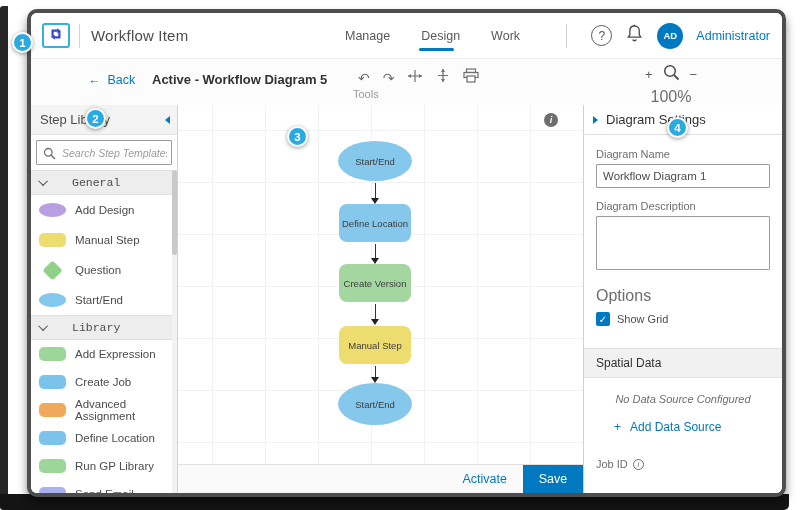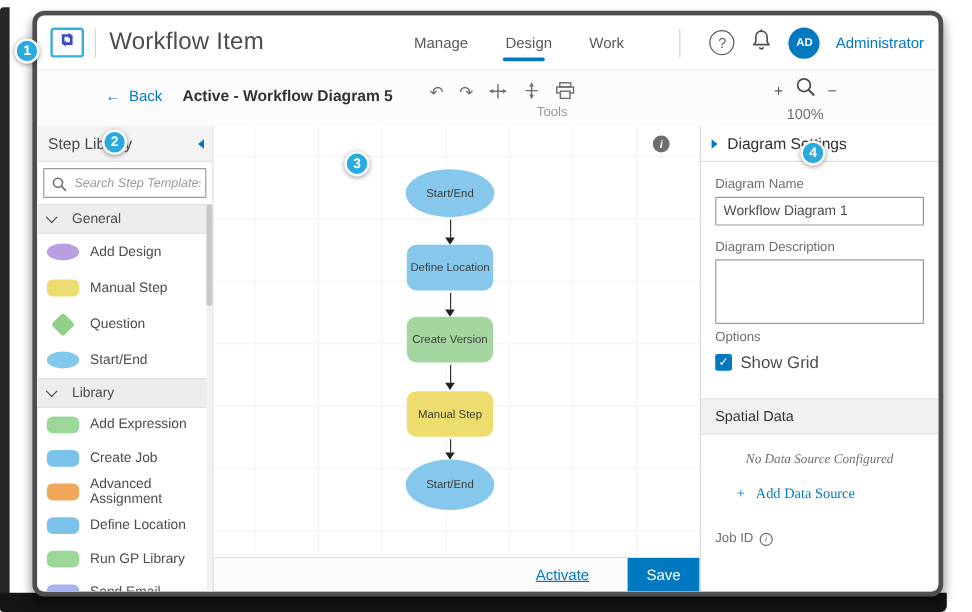--- a/index.html
+++ b/index.html
@@ -12,54 +12,54 @@
 
   .window { position:absolute; left:27px; top:9px; width:759px; height:488px;
             background:#fff; border:4px solid #4e4e4e; border-radius:10px;
             display:flex; flex-direction:column; overflow:hidden;
             box-shadow:0 6px 10px rgba(0,0,0,.45); }
 
   
   .app-header { flex:0 0 45px; display:flex; align-items:center; padding:0 10px 0 11px; position:relative; background:#fff; }
   .logo-box { width:28px; height:25px; border:2px solid #35aee0; border-radius:3px; display:flex; align-items:center; justify-content:center; background:#fff; }
   .hdr-divider { width:1px; height:24px; background:#d4d4d4; margin:0 11px 0 9px; }
-  .app-title { font-size:20px; color:#4c4c4c; letter-spacing:.2px; }
+  .app-title { font-size:15px; color:#4c4c4c; letter-spacing:.2px; }
   .tabs { position:absolute; left:312px; top:0; height:100%; display:flex; gap:27px; align-items:center; }
   .tab { font-size:12.5px; color:#595959; position:relative; padding:15px 2px; cursor:pointer; }
   .tab.active::after { content:""; position:absolute; left:0; right:8px; bottom:7px; height:3px; background:#0079c1; border-radius:2px; }
   .hdr-right { margin-left:auto; display:flex; align-items:center; gap:13px; padding-right:2px; }
   .help-circle { width:21px; height:21px; border:1.5px solid #595959; border-radius:50%; color:#595959; font-size:12px; display:flex; align-items:center; justify-content:center; }
   .avatar { width:26px; height:26px; border-radius:50%; background:#0079c1; color:#fff; font-size:9.5px; font-weight:bold; display:flex; align-items:center; justify-content:center; }
   .user-name { font-size:12.5px; color:#0079c1; }
 
   
   .toolbar { flex:0 0 47px; background:#fcfcfc; border-top:1px solid #ededed; position:relative; }
   .back-link { position:absolute; left:57px; top:14px; display:flex; gap:7px; align-items:center; color:#0079c1; font-size:12.5px; cursor:pointer; }
   .bc-title { position:absolute; left:121px; top:13px; font-size:13px; font-weight:bold; color:#323232; }
   .tool-icons { position:absolute; left:327px; top:9px; display:flex; gap:13px; align-items:center; color:#6e6e6e; }
   .tool-icons .uglyph { font-family:"DejaVu Sans", sans-serif; font-size:14px; line-height:14px; cursor:pointer; }
-  .tools-label { position:absolute; left:322px; top:29px; width:120px; text-align:right; font-size:11px; color:#9b9b9b; }
+  .tools-label { position:absolute; left:322px; top:29px; width:120px; text-align:left; font-size:11px; color:#9b9b9b; }
   .zoom-ctrl { position:absolute; left:604px; top:4px; width:72px; display:flex; align-items:center; justify-content:center; gap:9px; color:#595959; }
   .zoom-ctrl .sign { font-size:13px; cursor:pointer; }
-  .zoom-pct { position:absolute; left:604px; top:29px; width:72px; text-align:center; font-size:12px; color:#6e6e6e; }
+  .zoom-pct { position:absolute; left:604px; top:29px; width:72px; text-align:center; font-size:16px; color:#6e6e6e; }
 
   
   .main { flex:1; display:flex; min-height:0; }
 
   
   .sidebar { flex:0 0 147px; width:147px; border-right:1px solid #d4d4d4; display:flex; flex-direction:column; background:#fff; position:relative; }
   .sb-header { flex:0 0 30px; background:#f3f3f3; border-bottom:1px solid #e2e2e2; display:flex; align-items:center; padding:0 7px 0 9px; font-size:13px; color:#4c4c4c; }
   .tri-left  { width:0; height:0; border-top:4px solid transparent; border-bottom:4px solid transparent; border-right:5px solid #0079c1; margin-left:auto; cursor:pointer; }
   .tri-right { width:0; height:0; border-top:4px solid transparent; border-bottom:4px solid transparent; border-left:5px solid #0079c1; cursor:pointer; }
   .search-wrap { padding:5px; position:relative; }
   .search-wrap svg { position:absolute; left:12px; top:12px; }
   .search-input { width:100%; height:25px; border:1px solid #9b9b9b; border-radius:1px; padding:0 4px 0 25px; font-size:10.5px; color:#4c4c4c; outline:none; }
   .search-input::placeholder { font-style:italic; color:#9b9b9b; }
   .lib-list { flex:1; overflow:hidden; }
-  .lib-sec { height:25px; background:#ededed; border-top:1px solid #e0e0e0; border-bottom:1px solid #e0e0e0; display:flex; align-items:center; gap:12px; padding:0 10px; font-size:11.5px; color:#4c4c4c; cursor:pointer; }
+  .lib-sec { height:25px; background:#ededed; border-top:1px solid #e0e0e0; border-bottom:1px solid #e0e0e0; display:flex; align-items:center; gap:24px; padding:0 10px; font-size:11.5px; color:#4c4c4c; cursor:pointer;font-family:Liberation Mono, monospace; }
   .chev { width:7px; height:7px; border-left:1.5px solid #4c4c4c; border-bottom:1.5px solid #4c4c4c; transform:rotate(-45deg) translateY(-2px); }
   .lib-row { height:30px; display:flex; align-items:center; padding:0 8px; font-size:11.5px; color:#4c4c4c; cursor:grab; }
   .sec-adv .lib-row { height:28px; }
   .shape-slot { width:27px; flex:0 0 27px; display:flex; align-items:center; justify-content:center; margin-right:9px; }
   .shp { width:27px; height:14px; border-radius:5px; }
   .shp.ellipse { border-radius:50%; }
   .shp.diamond { width:15px; height:15px; border-radius:3px; transform:rotate(45deg) scale(.95); }
   .sb-scroll { position:absolute; right:0; top:65px; bottom:0; width:5px; background:#f2f2f2; }
   .sb-thumb { width:5px; height:85px; background:#c9c9c9; border-radius:3px; }
 
@@ -70,37 +70,37 @@
                      linear-gradient(to bottom,#f2f2f2 1px,transparent 1px);
     background-size:53px 52px; background-position:34px 25px; }
   .info-dot { position:absolute; right:25px; top:8px; width:14px; height:14px; border-radius:50%; background:#6e6e6e; color:#fff; font-size:9px; font-weight:bold; font-style:italic; display:flex; align-items:center; justify-content:center; cursor:pointer; }
   .node { position:absolute; display:flex; align-items:center; justify-content:center; font-size:9.5px; color:#3d3d3d; text-align:center; cursor:move; }
   .node.rect { width:72px; height:38px; border-radius:8px; left:161px; }
   .node.ellipse { width:74px; height:40px; border-radius:50%; left:160px; }
   .flow-arrow { position:absolute; left:191px; width:12px; }
   .flow-arrow .line { display:block; margin:0 auto; width:1px; background:#333; }
   .flow-arrow .head { display:block; margin:0 auto; width:0; height:0; border-left:4px solid transparent; border-right:4px solid transparent; border-top:6px solid #222; }
   .canvas-footer { flex:0 0 28px; background:#fafafa; border-top:1px solid #e0e0e0; display:flex; align-items:center; justify-content:flex-end; }
-  .activate-link { font-size:12.5px; color:#0079c1; margin-right:32px; cursor:pointer;text-decoration:underline; }
+  .activate-link { font-size:12.5px; color:#0079c1; margin-right:16px; cursor:pointer; }
   .save-btn { height:28px; width:60px; border:none; color:#fff; font-size:12.5px; font-family:inherit; cursor:pointer; }
 
   
   .panel { flex:0 0 199px; width:199px; border-left:1px solid #d0d0d0; display:flex; flex-direction:column; background:#fff; overflow:hidden; }
   .panel-header { flex:0 0 30px; display:flex; align-items:center; padding:0 10px 0 9px; border-bottom:1px solid #dedede; font-size:13px; color:#323232; gap:8px; }
   .panel-body { padding:7px 12px 0; }
   .fld-label { font-size:11px; color:#6e6e6e; margin:6px 0 4px; display:flex; align-items:center; gap:5px; }
   .txt-input { width:100%; height:24px; border:1px solid #9b9b9b; border-radius:1px; padding:0 6px; font-size:11.5px; color:#4c4c4c; outline:none; font-family:inherit; }
   .txt-input::placeholder { font-style:italic; color:#9b9b9b; }
   .txt-area { width:100%; height:54px; border:1px solid #9b9b9b; border-radius:1px; resize:none; outline:none; }
-  .opt-label { font-size:11px; color:#6e6e6e; }
+  .opt-label { font-size:16px; color:#6e6e6e; margin-top:13px; }
   .chk-row { display:flex; align-items:center; gap:7px; margin-top:7px; margin-bottom:22px; }
   .checkbox { width:14px; height:14px; border-radius:2px; color:#fff; font-size:10px; display:flex; align-items:center; justify-content:center; cursor:pointer; }
-  .chk-label { font-size:14px; color:#4c4c4c; }
+  .chk-label { font-size:11px; color:#4c4c4c; }
   .section-bar { flex:0 0 30px; background:#f1f1f1; border-top:1px solid #e2e2e2; border-bottom:1px solid #e2e2e2; display:flex; align-items:center; padding:0 12px; font-size:12px; color:#323232; }
-  .spatial-body { padding:15px 12px 13px;font-family:Liberation Serif, serif; }
+  .spatial-body { padding:15px 12px 13px; }
   .empty-text { font-size:11px; font-style:italic; color:#6e6e6e; text-align:center; }
   .add-link { margin:15px 0 0 18px; display:flex; gap:9px; align-items:center; font-size:12px; color:#0079c1; cursor:pointer; }
   .arcade-body { padding:5px 12px 0; }
   .info-o { width:11px; height:11px; border:1px solid #6e6e6e; border-radius:50%; color:#6e6e6e; font-size:7.5px; font-style:italic; display:flex; align-items:center; justify-content:center; }
 
   
   .badge { position:absolute; width:21px; height:21px; border-radius:50%; background:#29abe2; border:2px solid #fff; box-shadow:0 1px 4px rgba(0,0,0,.4); color:#fff; font-size:11.5px; font-weight:bold; display:flex; align-items:center; justify-content:center; z-index:50; }
 </style>
 </head>
 <body>

